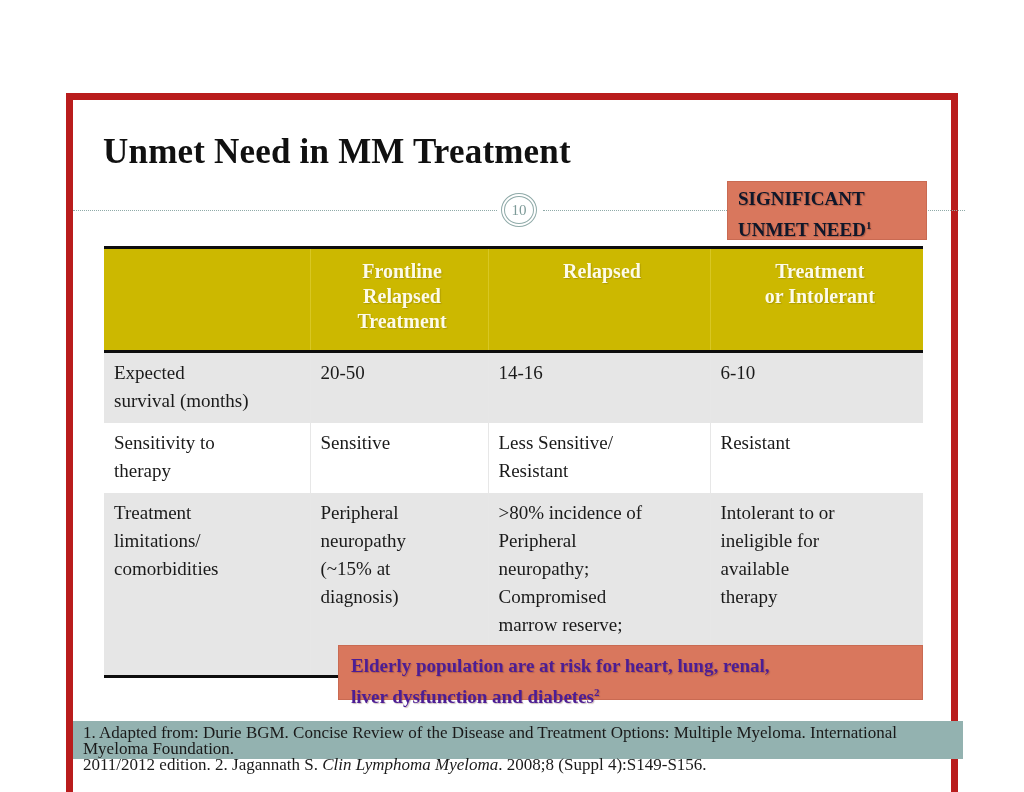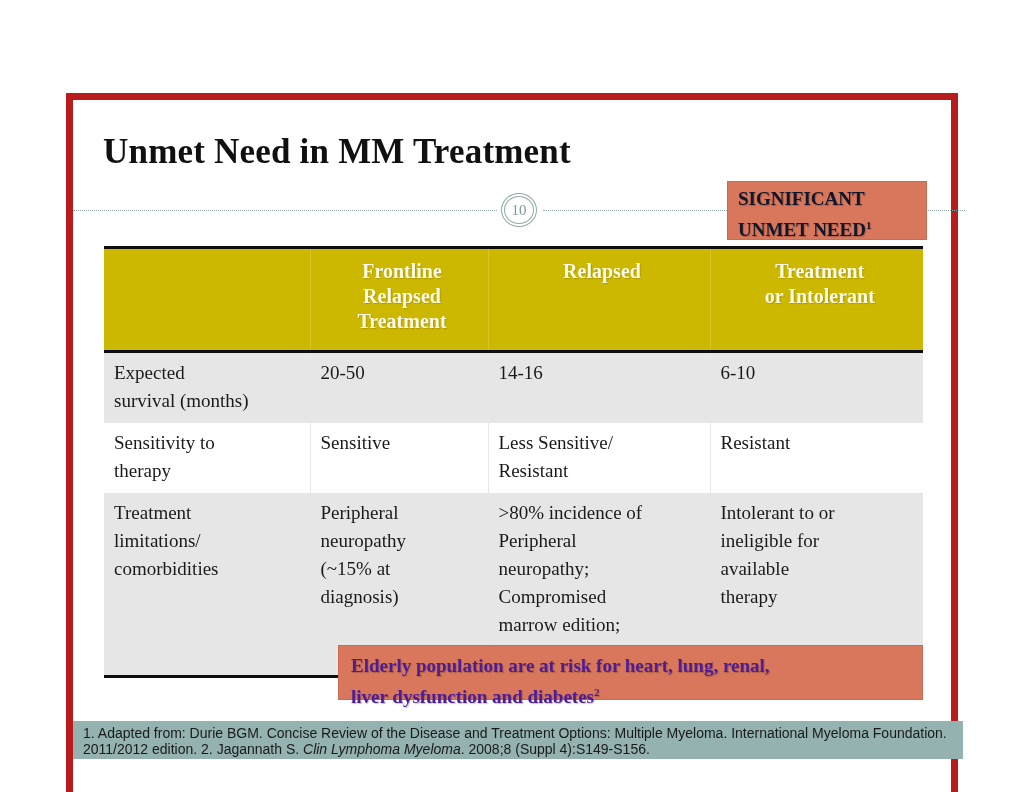--- a/index.html
+++ b/index.html
@@ -186,22 +186,22 @@
   
   #footnote {
     position: absolute;
     left: 0px;
     top: 621px;
     width: 890px;
     height: 38px;
     background: #93b2b0;
     box-sizing: border-box;
     padding: 4px 6px 0 10px;
-    font-family: Liberation Sans, sans-serif;
-    font-size: 14px;
+    font-family: Liberation Serif, serif;
+    font-size: 17px;
     line-height: 16px;
     color: #1a1a1a;
   }
   #footnote .it { font-style: italic; }
 </style>
 </head>
 <body>
 
 <div id="slide">
 
@@ -278,21 +278,21 @@
               <div>Peripheral</div>
               <div>neuropathy</div>
               <div>(~15% at</div>
               <div>diagnosis)</div>
             </td>
           <td>
               <div>&gt;80% incidence of</div>
               <div>Peripheral</div>
               <div>neuropathy;</div>
               <div>Compromised</div>
-              <div>marrow edition;</div>
+              <div>marrow reserve;</div>
               <div>Cytopenia</div>
             </td>
           <td>
               <div>Intolerant to or</div>
               <div>ineligible for</div>
               <div>available</div>
               <div>therapy</div>
             </td>
         </tr>
       </tbody>

